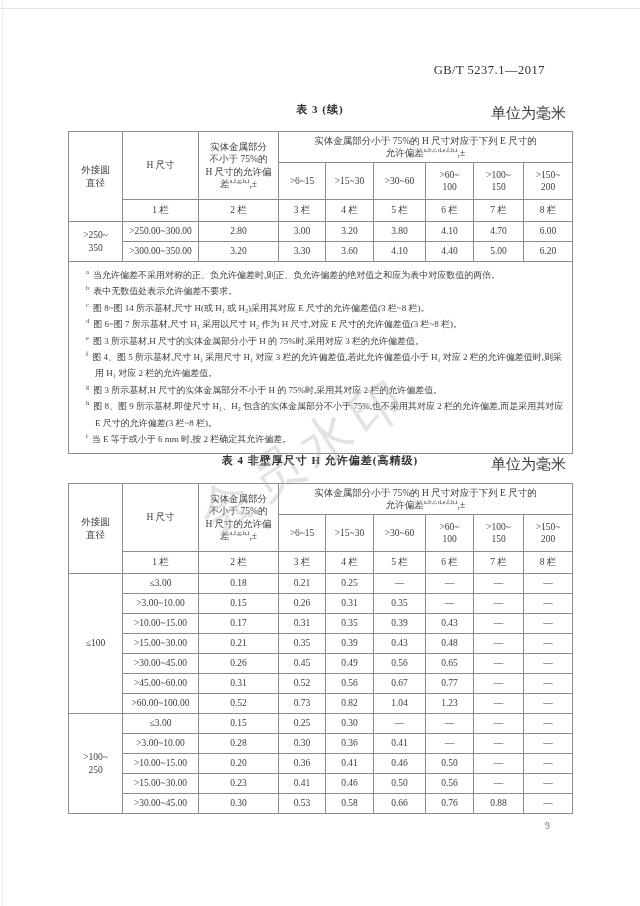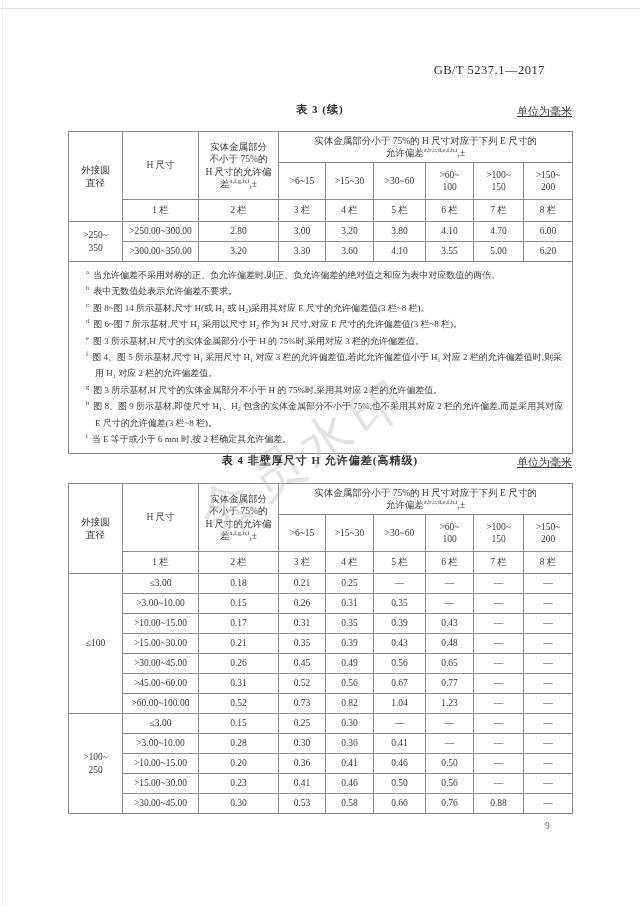--- a/index.html
+++ b/index.html
@@ -15,21 +15,21 @@
     position:absolute;top:63px;right:95px;
     font-size:12.5px;font-weight:normal;color:#2f2f2f;letter-spacing:.5px;
   }
   .caption-row{position:absolute;left:68px;width:504px;height:16px;}
   .caption-row.t3{top:102px;}
   .caption-row.t4{top:453px;}
   .tbl-caption{
     position:absolute;left:0;right:0;text-align:center;
     font-size:11px;font-weight:bold;color:#2e2e2e;letter-spacing:1px;
   }
-  .unit-label{position:absolute;right:0;top:2px;font-size:11px;color:#3c3c3c;text-decoration:underline;}
+  .unit-label{position:absolute;right:6px;top:2px;font-size:15px;color:#3c3c3c;}
 
   table.spec{
     position:absolute;left:68px;border-collapse:collapse;table-layout:fixed;
     width:504px;background:transparent;
   }
   #table3{top:131px;}
   #table4{top:483px;}
   table.spec td{
     border:1px solid #8d8d8d;text-align:center;vertical-align:middle;
     font-size:9.5px;line-height:1.3;padding:0 2px;color:#3c3c3c;
@@ -131,21 +131,21 @@
         <td>4.10</td>
         <td>4.70</td>
         <td>6.00</td>
       </tr>
       <tr>
         <td>&gt;300.00~350.00</td>
         <td>3.20</td>
         <td>3.30</td>
         <td>3.60</td>
         <td>4.10</td>
-        <td>3.55</td>
+        <td>4.40</td>
         <td>5.00</td>
         <td>6.20</td>
       </tr>
     </tbody>
   <tfoot>
     <tr>
         <td colspan="9" class="fn-cell">
           <div class="fn"><sup>a</sup>当允许偏差不采用对称的正、负允许偏差时,则正、负允许偏差的绝对值之和应为表中对应数值的两倍。</div>
           <div class="fn"><sup>b</sup>表中无数值处表示允许偏差不要求。</div>
           <div class="fn"><sup>c</sup>图 8~图 14 所示基材,尺寸 H(或 H₁ 或 H₂)采用其对应 E 尺寸的允许偏差值(3 栏~8 栏)。</div>

